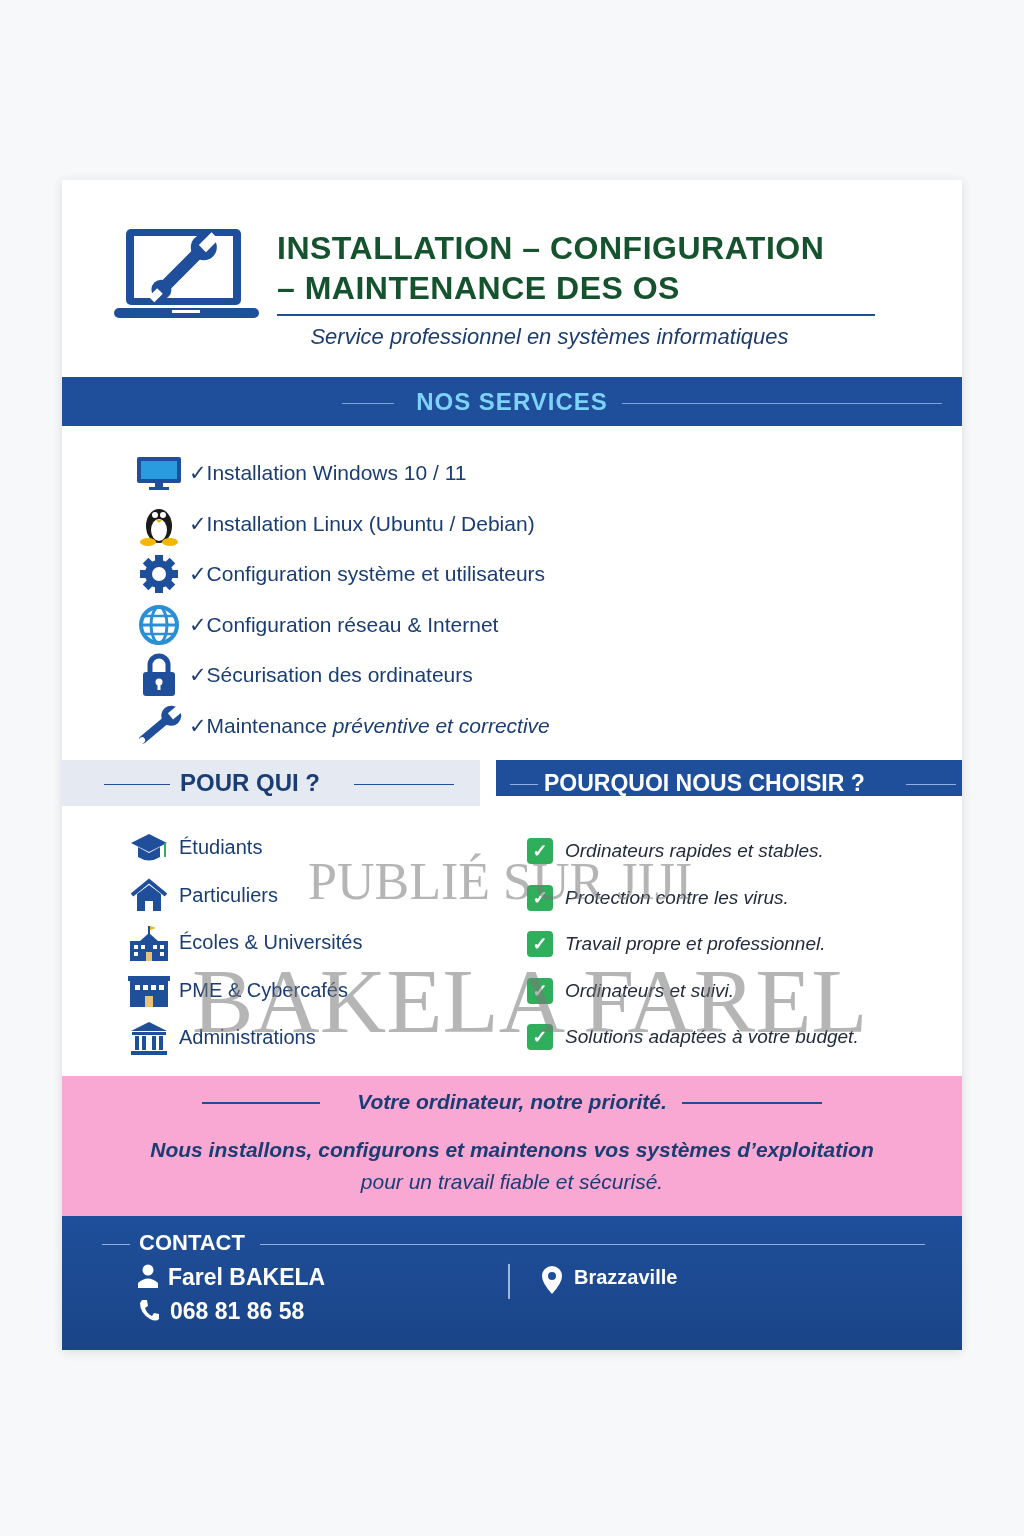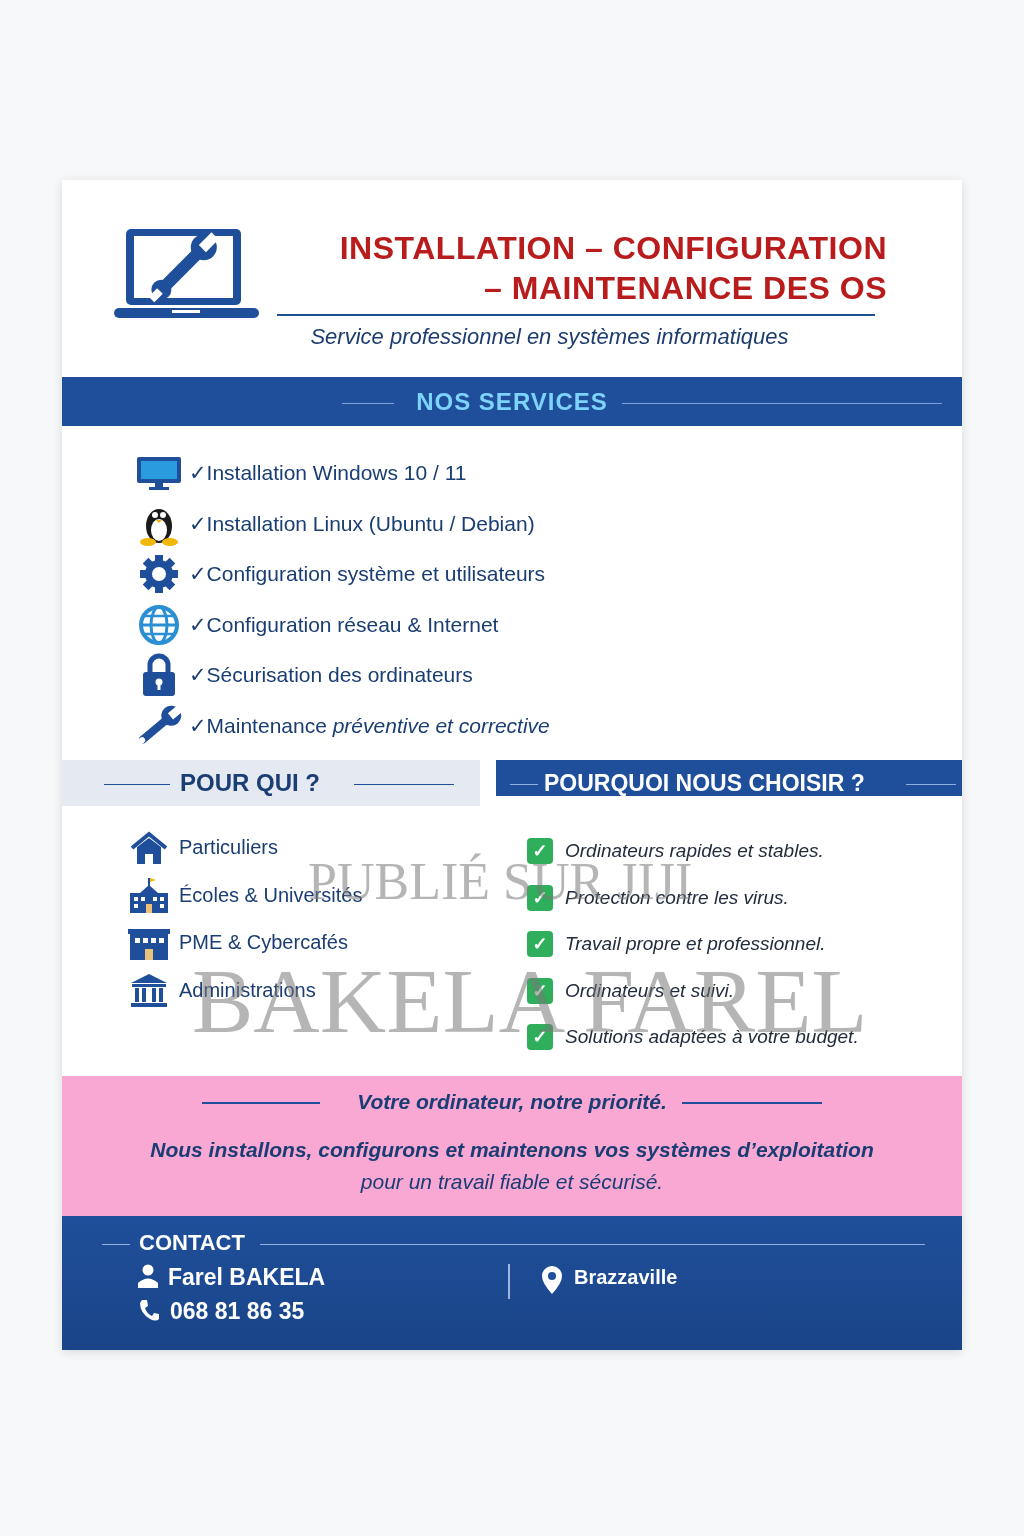--- a/index.html
+++ b/index.html
@@ -1,19 +1,19 @@
 <!DOCTYPE html>
 <html><head>
 <meta charset="utf-8">
 <style>
   html,body{margin:0;padding:0;}
   body{width:1024px;height:1536px;background:#f7f8fa;position:relative;overflow:hidden;font-family:"Liberation Sans",sans-serif;}
   .card{position:absolute;left:62px;top:180px;width:900px;height:1170px;background:#fff;box-shadow:0 2px 10px rgba(0,0,0,0.12);overflow:hidden;}
   .hdr-icon{position:absolute;left:52px;top:46px;width:145px;height:95px;}
-  .title{position:absolute;left:215px;top:48px;width:610px;text-align:right;color:#b91c1c;font-weight:bold;font-size:32px;line-height:40px;letter-spacing:0.5px;}
+  .title{position:absolute;left:215px;top:48px;width:610px;text-align:left;color:#14532d;font-weight:bold;font-size:32px;line-height:40px;letter-spacing:0.5px;}
   .title-rule{position:absolute;left:215px;top:134px;width:598px;height:2px;background:#1e4f91;}
   .subtitle{position:absolute;left:215px;top:144px;width:545px;text-align:center;color:#1e3d6f;font-style:italic;font-size:22px;}
   .band{position:absolute;left:0;width:900px;background:#1f4f9a;}
   .band-title{color:#7dd3fc;font-weight:bold;font-size:24px;text-align:center;letter-spacing:1px;}
   .line{position:absolute;height:1px;}
   .services{position:absolute;left:72px;top:268px;}
   .svc{position:relative;height:50.5px;display:flex;align-items:center;}
   .svc-icon{width:50px;height:44px;display:flex;align-items:center;justify-content:center;}
   .svc-text{color:#1a3d73;font-size:21px;margin-left:5px;}
   .svc-text b{font-weight:normal;}
@@ -154,20 +154,30 @@
 
   <div class="pnc">
     <div class="line" style="left:14px;top:24px;width:28px;background:#8fb0e0;"></div>
     <div style="position:absolute;left:48px;top:0;line-height:46px;color:#fff;font-weight:bold;font-size:23px;">POURQUOI NOUS CHOISIR ?</div>
     <div class="line" style="left:410px;top:24px;width:50px;background:#8fb0e0;"></div>
   </div>
 
   <div class="list-left">
     <div class="li">
       <span class="ic">
+          <svg width="40" height="34" viewBox="0 0 40 34">
+            <path d="M2 12 L20 3 L38 12 L20 21 Z" fill="#1f4f9a"></path>
+            <path d="M9 16 V26 Q20 33 31 26 V16 L20 22 Z" fill="#1f4f9a"></path>
+            <line x1="36" y1="12" x2="36" y2="26" stroke="#2fae5b" stroke-width="2"></line>
+          </svg>
+        </span>
+      <span>Étudiants</span>
+    </div>
+    <div class="li">
+      <span class="ic">
           <svg width="38" height="34" viewBox="0 0 38 34">
             <path d="M2 17 L19 3 L36 17" fill="none" stroke="#1f4f9a" stroke-width="4"></path>
             <path d="M7 16 V33 H15 V23 H23 V33 H31 V16 L19 7 Z" fill="#1f4f9a"></path>
           </svg>
         </span>
       <span>Particuliers</span>
     </div>
     <div class="li">
       <span class="ic">
           <svg width="42" height="36" viewBox="0 0 42 36">
@@ -268,21 +278,21 @@
           </svg>
         </span>
       <span>Farel BAKELA</span>
     </div>
     <div class="c-row" style="left:76px;top:82px;">
       <span style="margin-right:10px;display:flex;">
           <svg width="22" height="24" viewBox="0 0 22 24">
             <path d="M4 2 L9 2 L10 8 L7 10 Q9 16 14 18 L16 15 L21 16 L21 21 Q18 24 12 21 Q2 15 2 5 Z" fill="#fff"></path>
           </svg>
         </span>
-      <span>068 81 86 35</span>
+      <span>068 81 86 58</span>
     </div>
     <div style="position:absolute;left:446px;top:48px;width:2px;height:35px;background:#9db6e0;"></div>
     <div class="c-row" style="left:480px;top:50px;font-size:20px;">
       <span style="margin-right:12px;display:flex;">
           <svg width="20" height="28" viewBox="0 0 20 28">
             <path d="M10 0 A10 10 0 0 1 20 10 Q20 17 10 28 Q0 17 0 10 A10 10 0 0 1 10 0 Z" fill="#fff"></path>
             <circle cx="10" cy="10" r="4" fill="#1f4f9a"></circle>
           </svg>
         </span>
       <span>Brazzaville</span>

